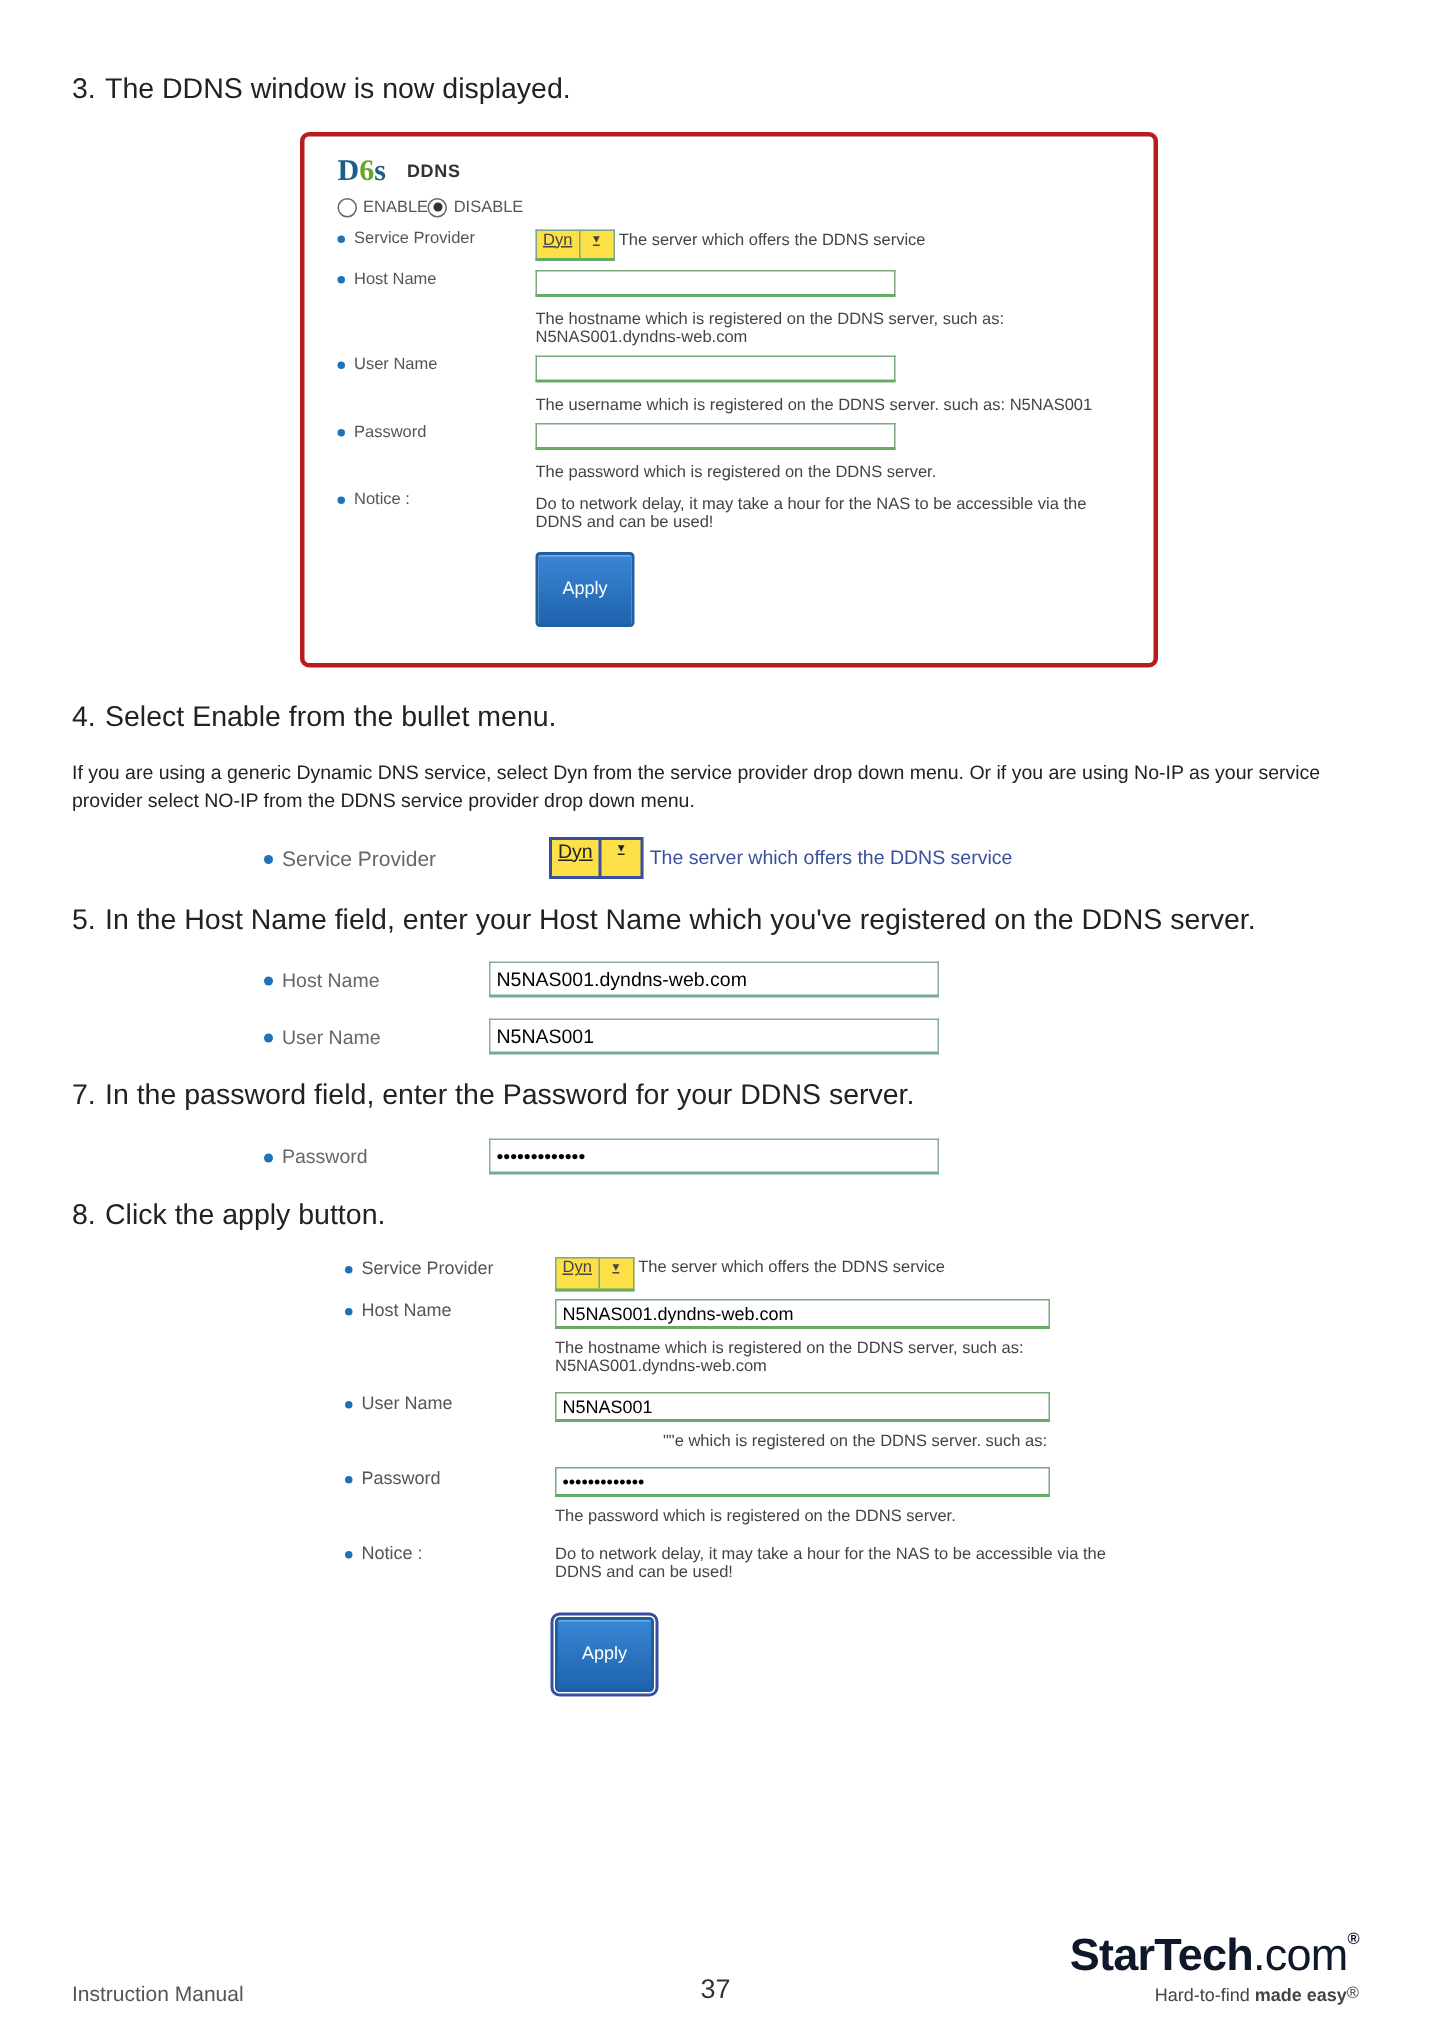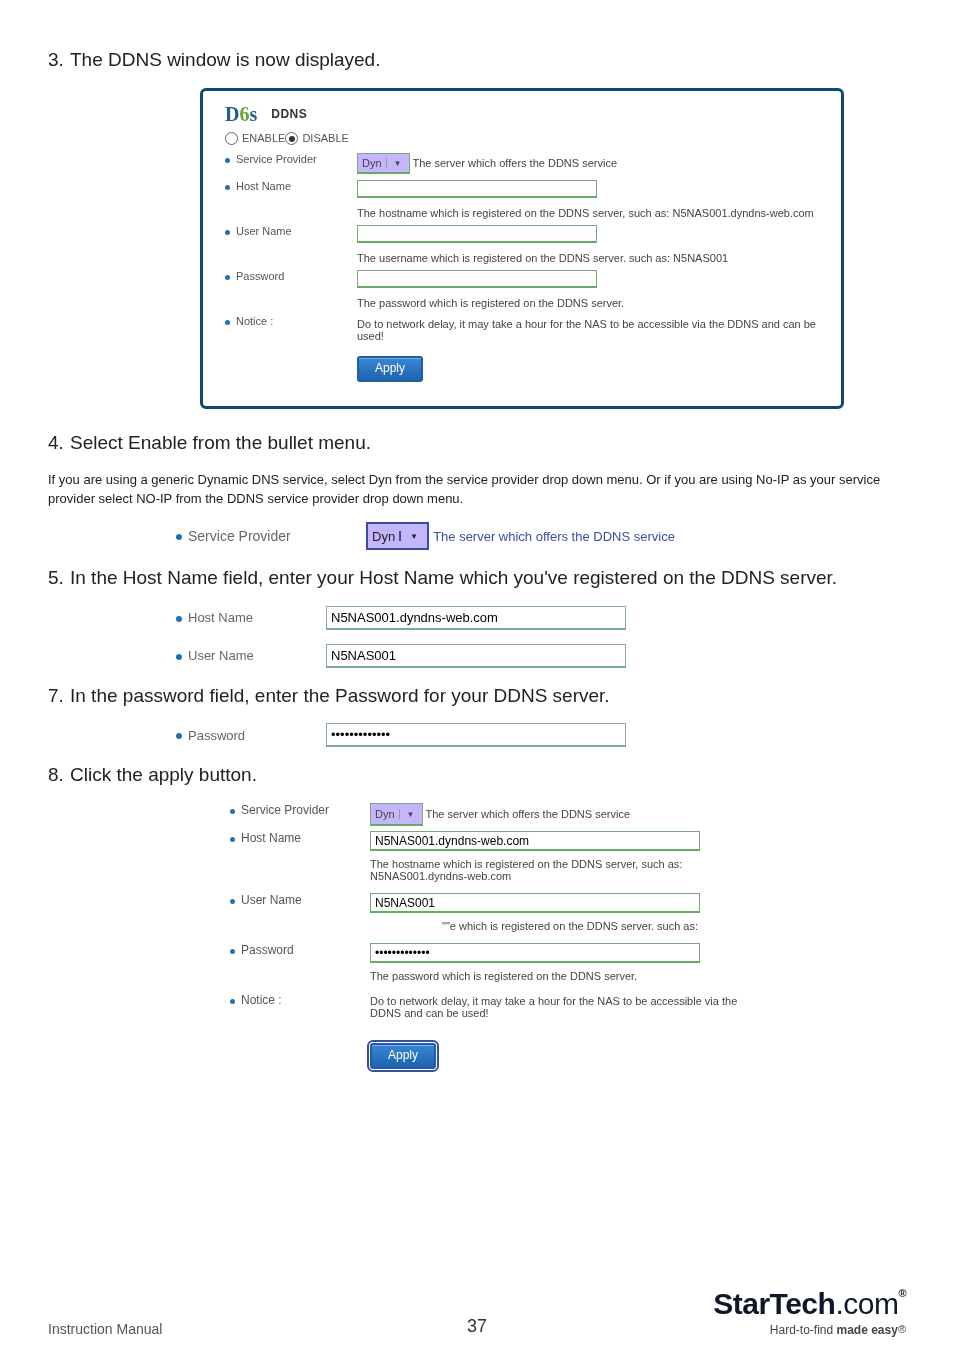--- a/index.html
+++ b/index.html
@@ -2,39 +2,39 @@
 <html><head>
 <meta charset="utf-8">
 <style>
   html,body{margin:0;padding:0;background:#fff;font-family:"Segoe UI","Myriad Pro",Arial,sans-serif;color:#222;}
   .page{width:954px;min-height:1345px;margin:16px auto;position:relative;padding:30px 48px 90px 48px;box-sizing:border-box;}
   .step{font-size:19px;line-height:1.45;margin:0 0 14px 0;}
   .step .num{display:inline-block;width:22px;}
   .plain{font-size:13px;line-height:1.45;margin:0 0 14px 0;}
 
   
-  .panel{width:644px;margin:14px 0 20px 152px;border:3px solid #0c4a6e;border-radius:6px;background:#fff;padding:12px 22px 18px 22px;box-sizing:border-box;}
+  .panel{width:572px;margin:14px 0 20px 152px;border:3px solid #b91c1c;border-radius:6px;background:#fff;padding:12px 22px 18px 22px;box-sizing:border-box;}
   .panel-head{display:flex;align-items:center;gap:14px;margin-bottom:6px;}
   .logo{font-family:"Comic Sans MS",cursive;font-weight:bold;font-size:20px;color:#1b5e8a;position:relative;}
   .logo .o{color:#6aa52b;}
   .panel-title{font:bold 12px Arial;color:#333;letter-spacing:.5px;}
   .radio-row{font:11px Arial;color:#555;display:flex;margin:4px 0 8px 0;align-items:flex-start;}
   .radio{width:11px;height:11px;border:1px solid #666;border-radius:50%;display:inline-flex;align-items:center;justify-content:center;margin-right:4px;vertical-align:middle;}
   .radio.checked::after{content:"";display:block;width:6px;height:6px;background:#333;border-radius:50%;}
   .field-row{display:flex;align-items:flex-start;margin:6px 0;}
   .field-label{width:132px;font:11px Arial;color:#555;display:flex;align-items:center;gap:6px;}
   .bullet{width:5px;height:5px;background:#1d72b8;border-radius:50%;flex:none;margin-top:2px;}
   .bullet.fill{background:#1d72b8;}
   .field-body{flex:1;font:11px Arial;color:#444;}
-  .sel{display:inline-flex;align-items:center;border:1px solid #7a8;border-bottom:2px solid #6a6;background:#c4b5fd;font:11px Arial;height:18px;}
+  .sel{display:inline-flex;border:1px solid #7a8;border-bottom:2px solid #6a6;background:#fde047;font:11px Arial;height:18px;text-decoration:underline;}
   .sel span{padding:0 4px;}
   .sel .arrow{border-left:1px solid #7a8;width:14px;text-align:center;font-size:9px;}
   .tin{border:1px solid #7aa87a;border-bottom:2px solid #6a6;background:#fff;height:18px;padding:0 4px;font:11px Arial;box-sizing:border-box;}
   .hint{font:11px Arial;color:#444;margin-top:3px;}
-  .apply{display:inline-block;margin-top:8px;background:linear-gradient(#3a86d4,#1e63ad);border:2px solid #1e5fa2;border-radius:3px;color:#fff;font:12px/20px Arial;padding:0 16px;height:22px;box-shadow:inset 0 1px 0 #6fb1e8;}
+  .apply{display:inline-block;margin-top:8px;background:linear-gradient(#3a86d4,#1e63ad);border:2px solid #1e5fa2;border-radius:3px;color:#fff;font:12px/20px Arial;padding:12px 16px;height:22px;box-shadow:inset 0 1px 0 #6fb1e8;}
 
   
   .crop{display:flex;align-items:center;margin:6px 0 14px 128px;}
   .crop .field-label{width:190px;font:14px Arial;color:#666;}
   .crop .bullet{width:6px;height:6px;}
   .crop .sel{border:2px solid #3a4ea0;height:24px;font:13px Arial;}
   .crop .sel .arrow{border-left:2px solid #3a4ea0;width:18px;}
   .crop .side-text{font:13px Arial;color:#3a4ea0;margin-left:4px;}
   .crop .tin{height:24px;font:13px Arial;width:336px;border:1px solid #8aa;border-bottom:2px solid #7a9;}
   .narrowcrop .field-label{width:150px;font:13px Arial;}

